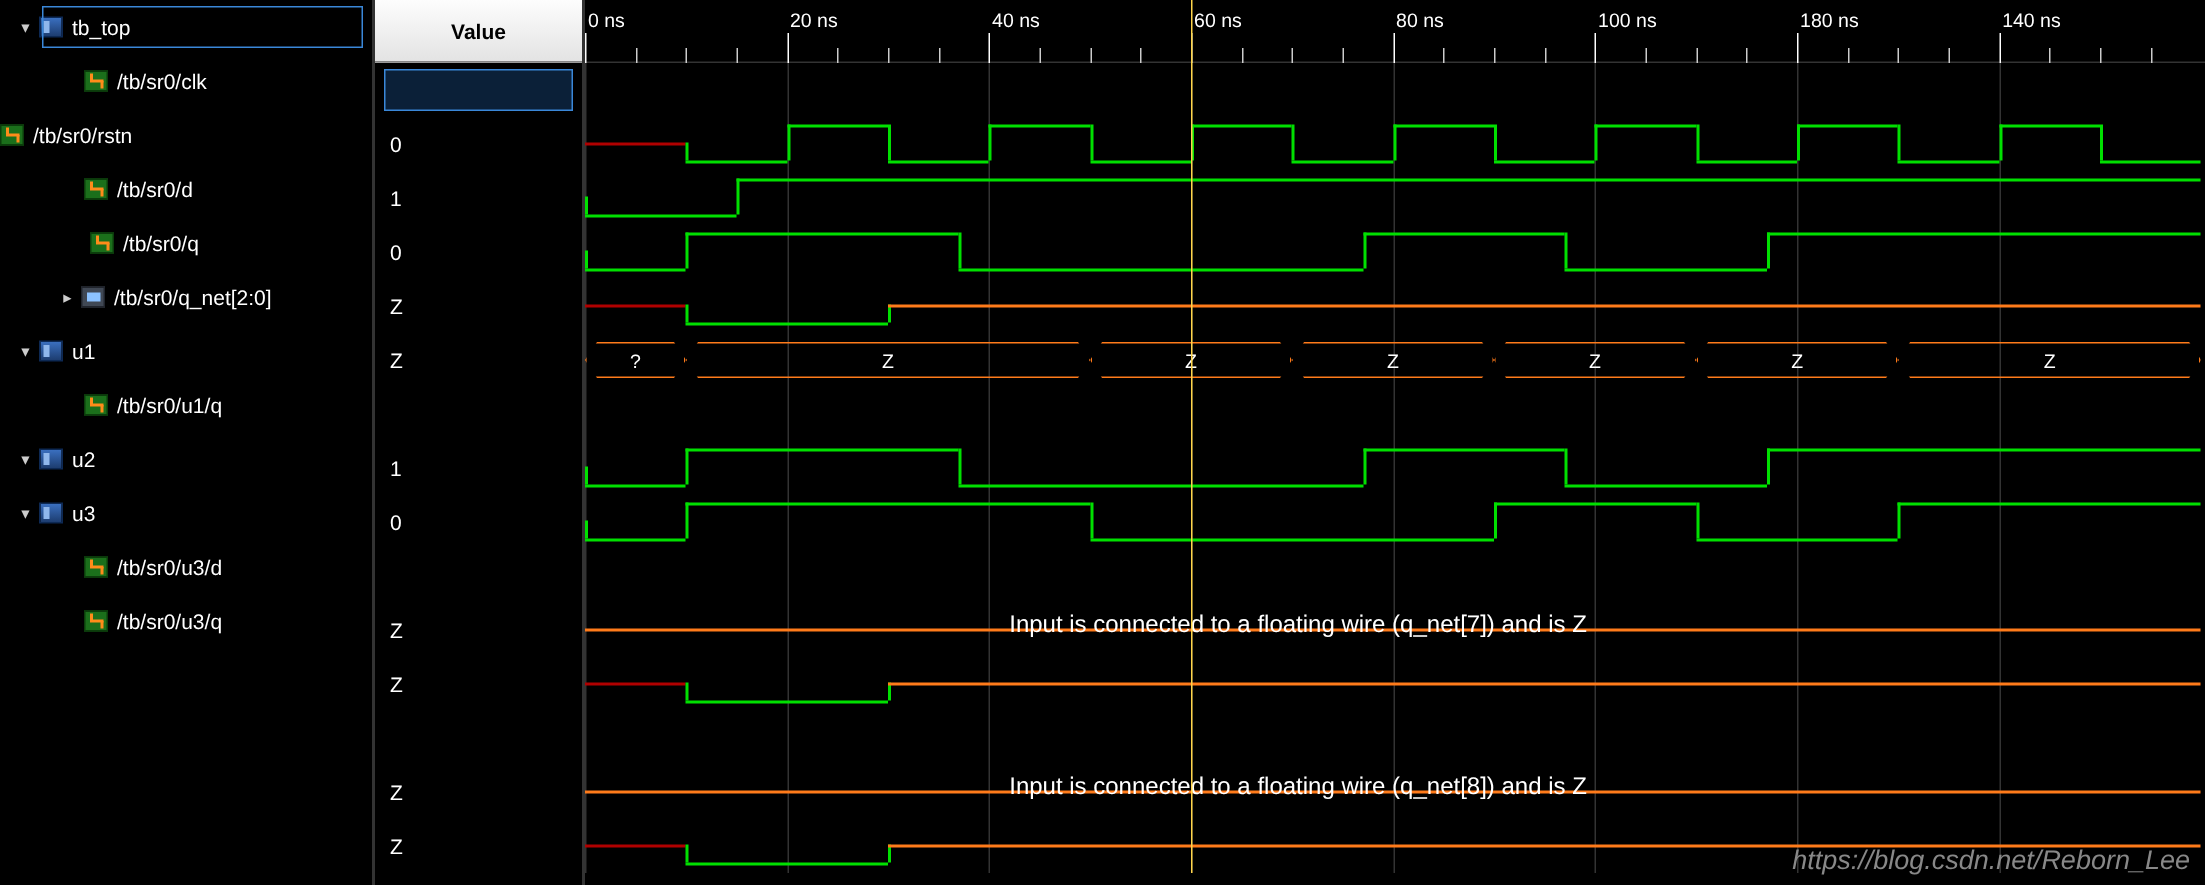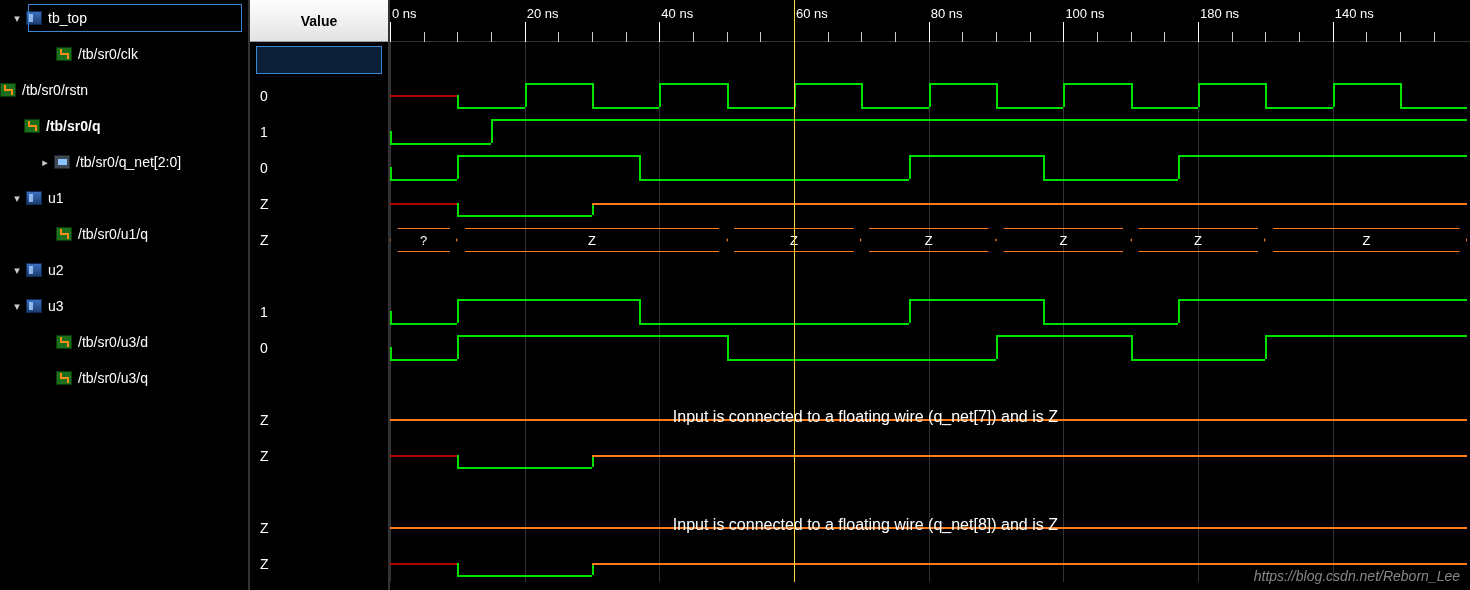--- a/index.html
+++ b/index.html
@@ -108,21 +108,21 @@
   .bus-seg {
     position:absolute; top:6px; height:24px; border:1px solid #ff7b1a;
     color:#fff; font-size:13px; display:flex; align-items:center; justify-content:center;
     background:transparent;
     clip-path: polygon(8px 0, calc(100% - 8px) 0, 100% 50%, calc(100% - 8px) 100%, 8px 100%, 0 50%);
   }
   .annot {
     position:absolute; color:#fff; font-size:16px; z-index:40; white-space:nowrap;
   }
   .watermark {
-    position:absolute; right:10px; bottom:6px; color:#888; font-size:14px; font-style:italic; z-index:60;
+    position:absolute; right:10px; bottom:6px; color:#888; font-size:18px; font-style:italic; z-index:60;
   }
 </style>
 </head>
 <body>
 
 <div class="panel name-panel">
   <div class="panel-body" id="name-body">
       <div class="tree-row" style="padding-left: 10px; position: relative;">
         <span class="chevron">▾</span>
         <span class="ico-module"></span>
@@ -130,21 +130,25 @@
         <div style="position: absolute; inset: 4px 6px 4px 28px; border: 1px solid rgb(58, 135, 216); pointer-events: none;"></div>
       </div>
       <div class="tree-row" style="padding-left: 56px;">
         <span class="ico-sig"></span>
         <span>/tb/sr0/clk</span>
       </div>
       <div class="tree-row" style="">
         <span class="ico-sig"></span>
         <span>/tb/sr0/rstn</span>
       </div>
-      <div class="tree-row" style="padding-left: 24px; font-weight: bold;">
+      <div class="tree-row" style="padding-left: 56px;">
+        <span class="ico-sig"></span>
+        <span>/tb/sr0/d</span>
+      </div>
+      <div class="tree-row" style="padding-left: 60px;">
         <span class="ico-sig"></span>
         <span>/tb/sr0/q</span>
       </div>
       <div class="tree-row" style="padding-left: 38px;">
         <span class="chevron">▸</span>
         <span class="ico-bus"></span>
         <span>/tb/sr0/q_net[2:0]</span>
       </div>
       <div class="tree-row" style="padding-left: 10px;">
         <span class="chevron">▾</span>

